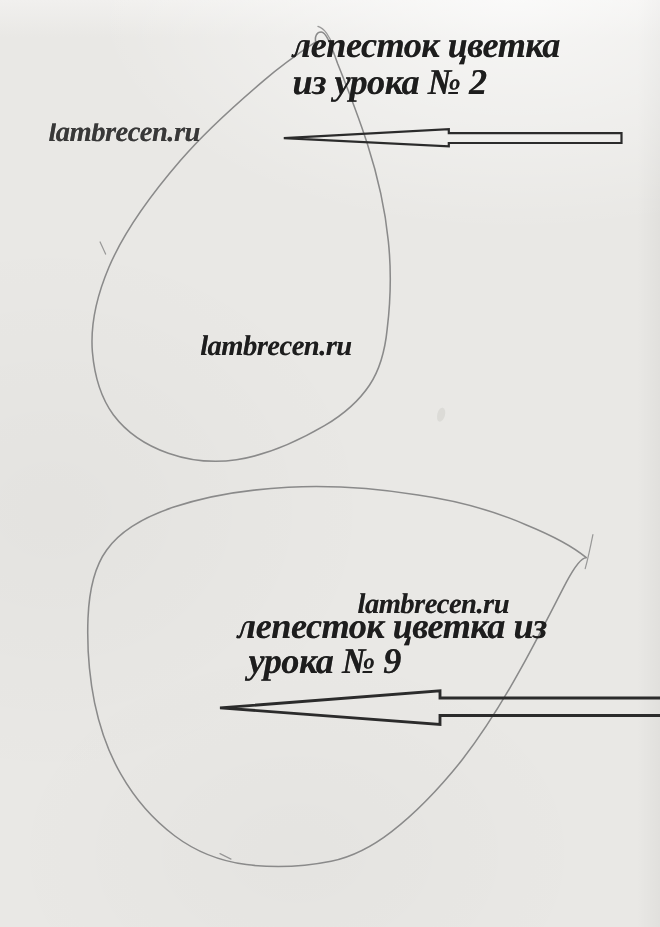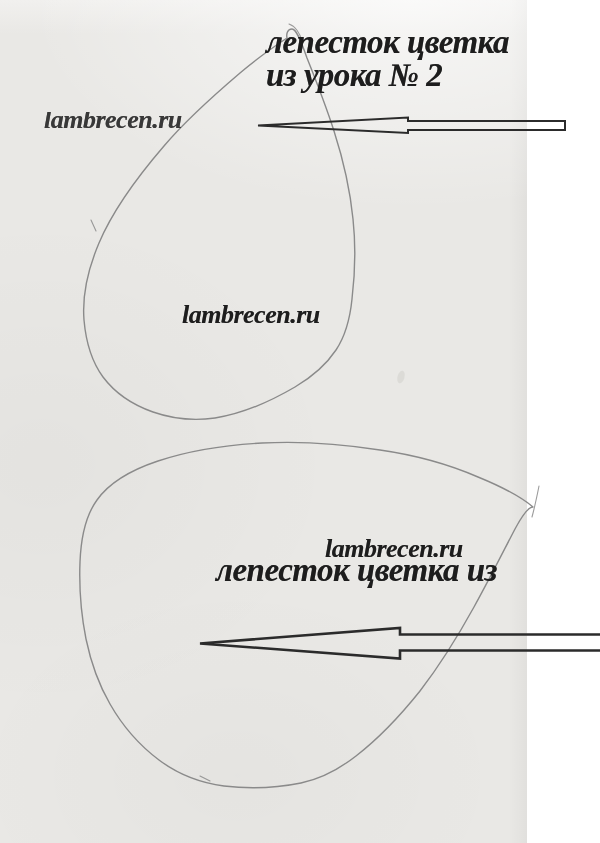--- a/index.html
+++ b/index.html
@@ -1,21 +1,21 @@
 <!DOCTYPE html>
 <html style="--paper: #e9e8e5; --ink: #1d1d1d; --pencil: #8a8a8a; --arrow: #2b2b2b;"><head>
 <meta charset="utf-8">
 <style>
   html,body{margin:0;padding:0;}
   body{
     width:600px;height:843px;overflow:hidden;
     font-family:"Liberation Serif","DejaVu Serif",serif;
   }
   .page{
-    position:relative;width:527px;height:843px;
+    position:relative;width:600px;height:843px;
     background:
       radial-gradient(ellipse 620px 340px at 78% 0%, rgba(255,255,255,.65), rgba(255,255,255,0) 62%),
       radial-gradient(ellipse 500px 420px at 8% 55%, rgba(0,0,0,.022), rgba(0,0,0,0) 60%),
       radial-gradient(ellipse 420px 300px at 45% 92%, rgba(0,0,0,.018), rgba(0,0,0,0) 65%),
       linear-gradient(90deg, rgba(0,0,0,0) 96.5%, rgba(0,0,0,.035)),
       linear-gradient(180deg, #f1f0ee 0px, var(--paper) 34px);
   }
   svg.drawing{position:absolute;left:0;top:0;}
   .pencil{fill:none;stroke:var(--pencil);stroke-width:1.4;stroke-linecap:round;stroke-linejoin:round;}
   .pencil.thin{stroke-width:1.1;opacity:.85;}
@@ -100,14 +100,15 @@
   <div class="txt wm" id="wm-top-clip">
     <div class="inner">lambrecen.ru</div>
   </div>
 
   <div class="txt wm" id="wm-mid">lambrecen.ru</div>
 
   <div class="txt wm" id="wm-bottom">lambrecen.ru</div>
 
   <div class="txt" id="title-9a">лепесток цветка из</div>
 
+  <div class="txt" id="title-9b">урока № 9</div>
 
 </div>
 
 </body></html>

